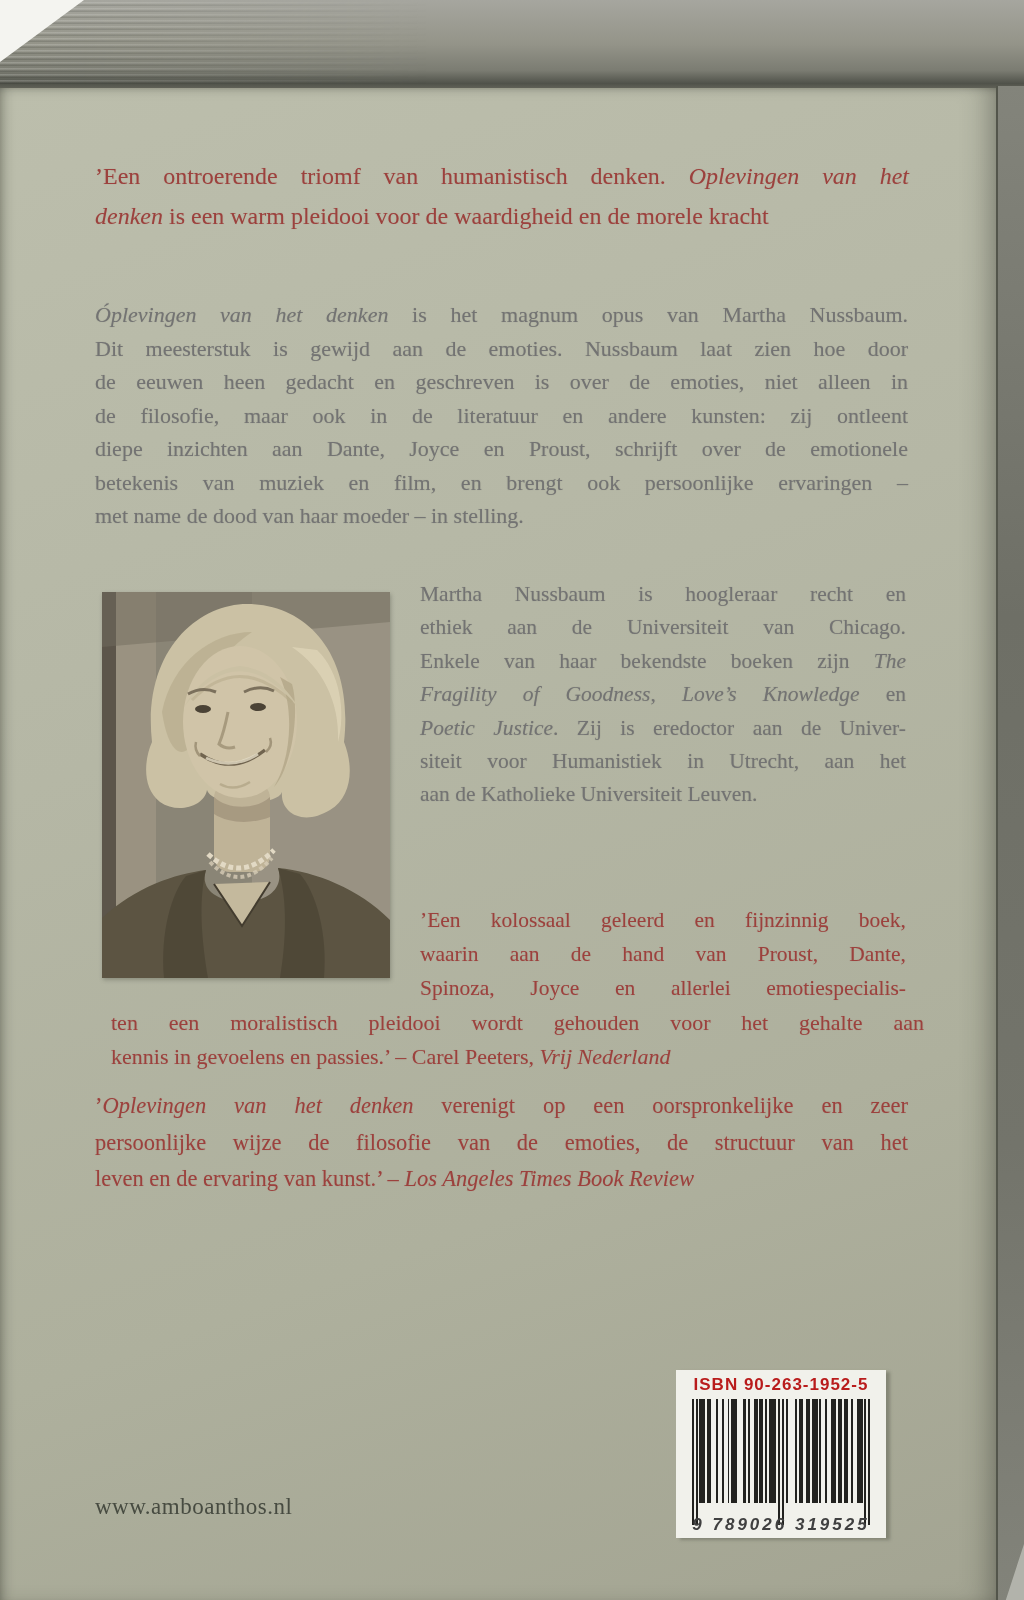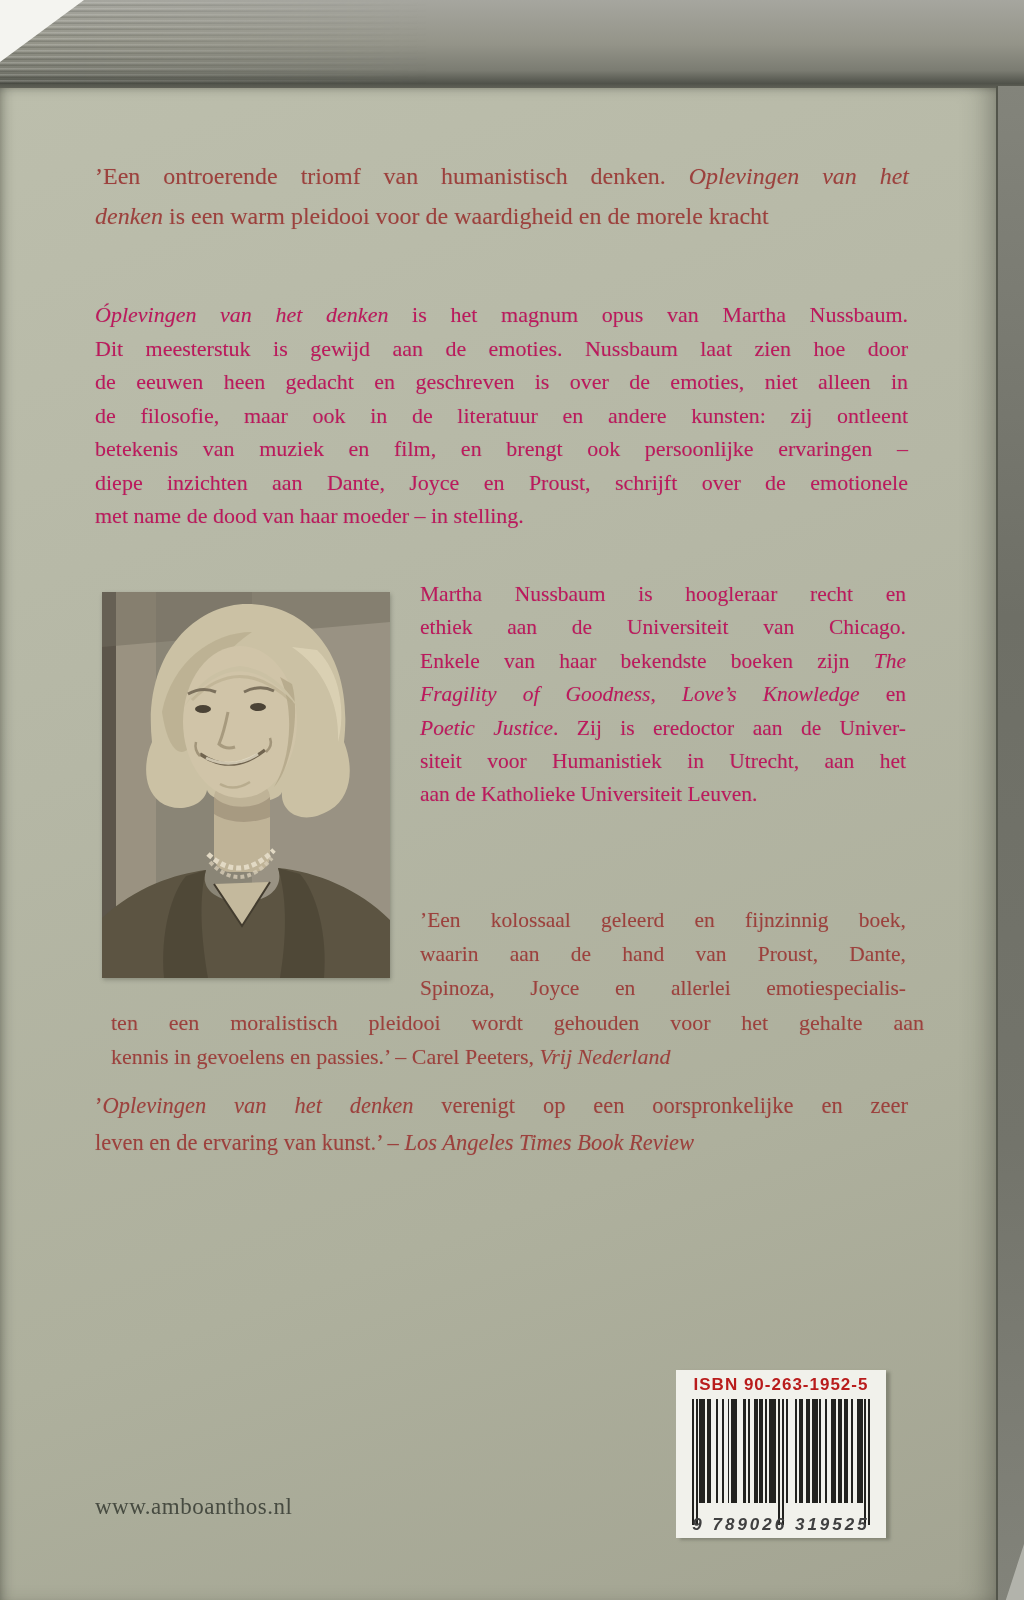--- a/index.html
+++ b/index.html
@@ -33,21 +33,21 @@
   .right-edge{
     position:absolute;left:996px;top:86px;width:28px;height:1514px;
     background:linear-gradient(to bottom,#83847b 0%,#6e6f66 35%,#73746b 70%,#82837a 100%);
     border-left:2px solid #53554b;box-sizing:border-box;
   }
   .right-edge-light{
     position:absolute;left:996px;top:1520px;width:28px;height:80px;
     background:#b2b3ab;clip-path:polygon(35% 100%,100% 30%,100% 100%,0 100%);
   }
   
-  .txt{position:absolute;line-height:33.5px;font-size:22px;color:#be185d;
+  .txt{position:absolute;line-height:33.5px;font-size:22px;color:#737373;
        text-shadow:0 0 1px rgba(64,69,60,.25);}
   .txt.red{color:#9c413d;text-shadow:0 0 1px rgba(156,65,61,.25);}
   .tline{text-align:justify;text-align-last:justify;}
   .rag-last .tline:last-child{text-align-last:left;}
   #quote-nyt{left:95px;top:156px;width:814px;font-size:24px;line-height:40px;}
   #synopsis{left:95px;top:298px;width:813px;}
   #author-bio{left:420px;top:578px;width:486px;font-size:21.5px;line-height:33.4px;}
   #quote-vn-col{left:420px;top:903px;width:486px;font-size:21.5px;line-height:34px;}
   #quote-vn-full{left:95px;top:1006px;width:813px;margin-left:16px;}
   #quote-lat{left:95px;top:1088px;width:813px;font-size:22.5px;line-height:36.5px;}
@@ -85,22 +85,22 @@
   <div id="quote-nyt" class="txt red rag-last">
       <div class="tline">’Een ontroerende triomf van humanistisch denken. <i>Oplevingen van het</i></div>
       <div class="tline"><i>denken</i> is een warm pleidooi voor de waardigheid en de morele kracht</div>
     </div>
 
   <div id="synopsis" class="txt rag-last">
       <div class="tline"><i>Óplevingen van het denken</i> is het magnum opus van Martha Nussbaum.</div>
       <div class="tline">Dit meesterstuk is gewijd aan de emoties. Nussbaum laat zien hoe door</div>
       <div class="tline">de eeuwen heen gedacht en geschreven is over de emoties, niet alleen in</div>
       <div class="tline">de filosofie, maar ook in de literatuur en andere kunsten: zij ontleent</div>
+      <div class="tline">diepe inzichten aan Dante, Joyce en Proust, schrijft over de emotionele</div>
       <div class="tline">betekenis van muziek en film, en brengt ook persoonlijke ervaringen –</div>
-      <div class="tline">diepe inzichten aan Dante, Joyce en Proust, schrijft over de emotionele</div>
       <div class="tline">met name de dood van haar moeder – in stelling.</div>
     </div>
 
   <svg id="photo" viewBox="0 0 288 386">
     <rect x="0" y="0" width="288" height="386" fill="#8b8679"></rect>
     <rect x="0" y="0" width="14" height="386" fill="#575148"></rect>
     <rect x="14" y="0" width="40" height="386" fill="#a29a8a" fill-opacity=".75"></rect>
     <rect x="150" y="0" width="138" height="386" fill="#aaa394" fill-opacity=".55"></rect>
     <polygon points="0,0 288,0 288,30 0,55" fill="#6f695e" fill-opacity=".5"></polygon>
 
@@ -162,20 +162,21 @@
       <div class="tline">Spinoza, Joyce en allerlei emotiespecialis-</div>
     </div>
 
   <div id="quote-vn-full" class="txt red rag-last">
       <div class="tline">ten een moralistisch pleidooi wordt gehouden voor het gehalte aan</div>
       <div class="tline">kennis in gevoelens en passies.’ – Carel Peeters, <i>Vrij Nederland</i></div>
     </div>
 
   <div id="quote-lat" class="txt red rag-last">
       <div class="tline">’<i>Oplevingen van het denken</i> verenigt op een oorspronkelijke en zeer</div>
+      <div class="tline">persoonlijke wijze de filosofie van de emoties, de structuur van het</div>
       <div class="tline">leven en de ervaring van kunst.’ – <i>Los Angeles Times Book Review</i></div>
     </div>
 
   <div id="site-url">www.amboanthos.nl</div>
 
   <div id="barcode-box">
     <div id="isbn-label">ISBN 90-263-1952-5</div>
     <svg id="barcode-svg" viewBox="0 0 95 63" preserveAspectRatio="none">
         <rect x="0" y="0" width="1" height="63" fill="#22221f"></rect>
         <rect x="2" y="0" width="1" height="63" fill="#22221f"></rect>

